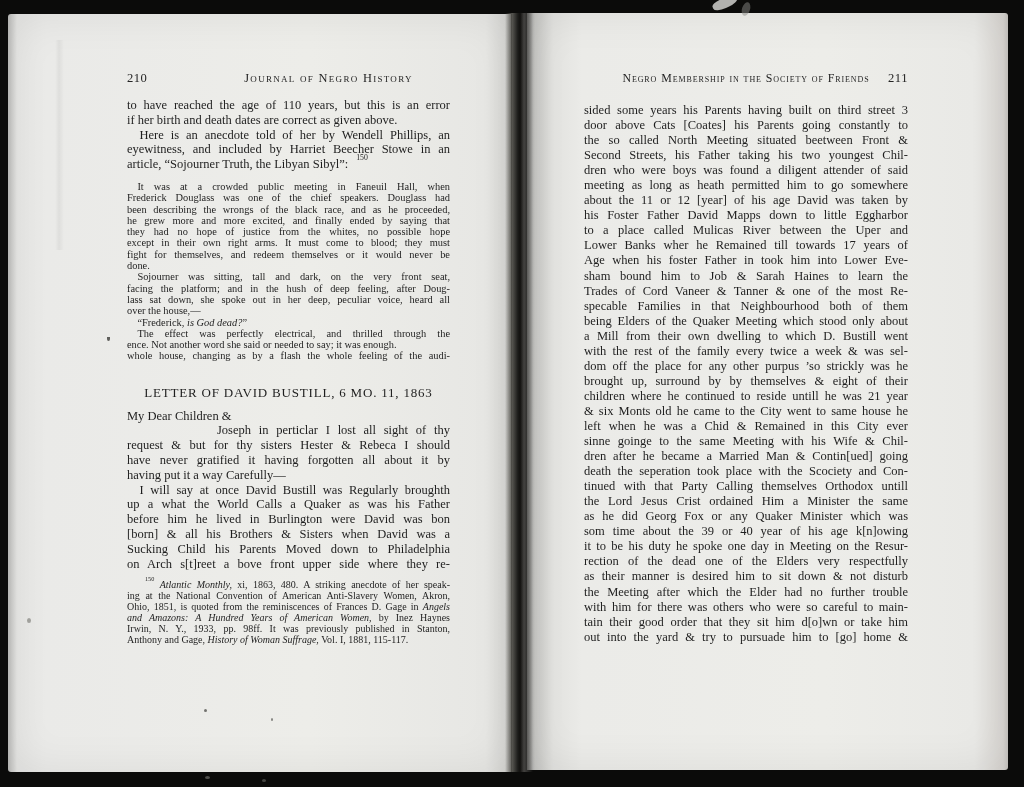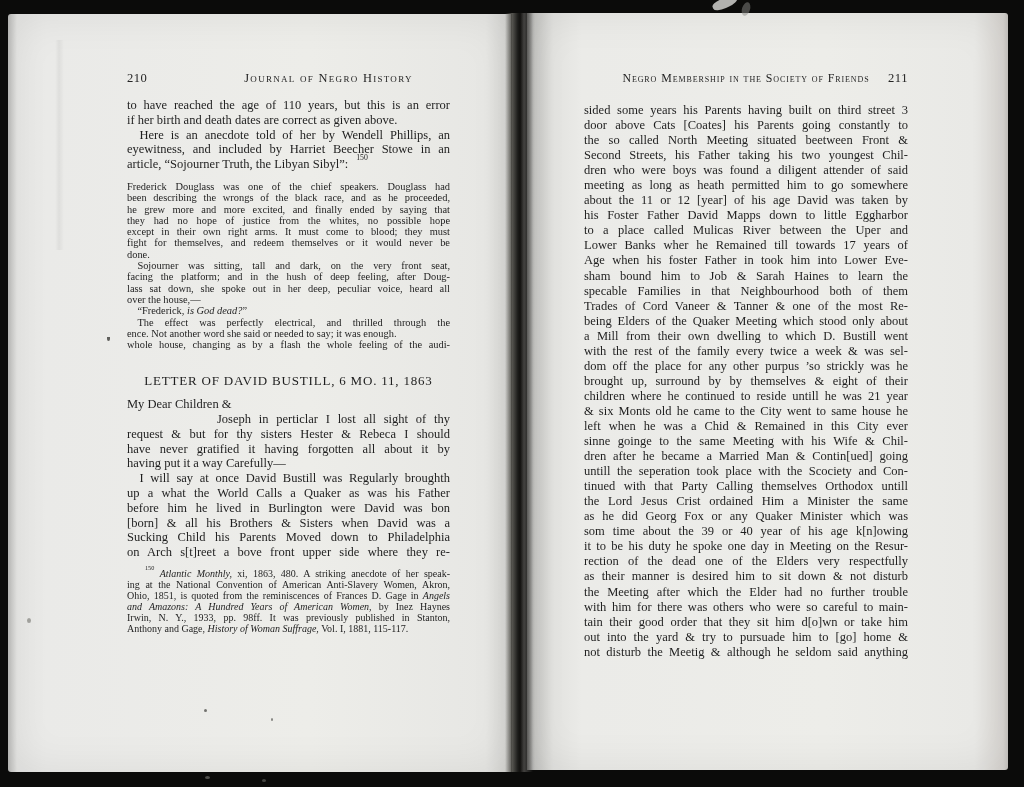--- a/index.html
+++ b/index.html
@@ -80,20 +80,21 @@
     </div>
     <div class="content content-left" id="content-left">
         <div class="block body">
           <div class="line j">to have reached the age of 110 years, but this is an error</div>
           <div class="line">if her birth and death dates are correct as given above.</div>
           <div class="line j" style="text-indent: 1em;">Here is an anecdote told of her by Wendell Phillips, an</div>
           <div class="line j">eyewitness, and included by Harriet Beecher Stowe in an</div>
           <div class="line">article, “Sojourner Truth, the Libyan Sibyl”:<sup>150</sup></div>
         </div>
         <div class="block quote">
+          <div class="line j" style="text-indent: 1em;">It was at a crowded public meeting in Faneuil Hall, when</div>
           <div class="line j">Frederick Douglass was one of the chief speakers.  Douglass had</div>
           <div class="line j">been describing the wrongs of the black race, and as he proceeded,</div>
           <div class="line j">he grew more and more excited, and finally ended by saying that</div>
           <div class="line j">they had no hope of justice from the whites, no possible hope</div>
           <div class="line j">except in their own right arms.  It must come to blood; they must</div>
           <div class="line j">fight for themselves, and redeem themselves or it would never be</div>
           <div class="line">done.</div>
           <div class="line j" style="text-indent: 1em;">Sojourner was sitting, tall and dark, on the very front seat,</div>
           <div class="line j">facing the platform; and in the hush of deep feeling, after Doug-</div>
           <div class="line j">lass sat down, she spoke out in her deep, peculiar voice, heard all</div>
@@ -140,45 +141,44 @@
           <div class="line j">the so called North Meeting situated beetween Front &amp;</div>
           <div class="line j">Second Streets, his Father taking his two youngest Chil-</div>
           <div class="line j">dren who were boys was found a diligent attender of said</div>
           <div class="line j">meeting as long as heath permitted him to go somewhere</div>
           <div class="line j">about the 11 or 12 [year] of his age David was taken by</div>
           <div class="line j">his Foster Father David Mapps down to little Eggharbor</div>
           <div class="line j">to a place called Mulicas River between the Uper and</div>
           <div class="line j">Lower Banks wher he Remained till towards 17 years of</div>
           <div class="line j">Age when his foster Father in took him into Lower Eve-</div>
           <div class="line j">sham bound him to Job &amp; Sarah Haines to learn the</div>
+          <div class="line j">Trades of Cord Vaneer &amp; Tanner &amp; one of the most Re-</div>
           <div class="line j">specable Families in that Neighbourhood both of them</div>
-          <div class="line j">Trades of Cord Vaneer &amp; Tanner &amp; one of the most Re-</div>
           <div class="line j">being Elders of the Quaker Meeting which stood only about</div>
           <div class="line j">a Mill from their own dwelling to which D. Bustill went</div>
           <div class="line j">with the rest of the family every twice a week &amp; was sel-</div>
           <div class="line j">dom off the place for any other purpus ’so strickly was he</div>
           <div class="line j">brought up, surround by by themselves &amp; eight of their</div>
           <div class="line j">children where he continued to reside untill he was 21 year</div>
           <div class="line j">&amp; six Monts old he came to the City went to same house he</div>
           <div class="line j">left when he was a Chid &amp; Remained in this City ever</div>
           <div class="line j">sinne goinge to the same Meeting with his Wife &amp; Chil-</div>
           <div class="line j">dren after he became a Married Man &amp; Contin[ued] going</div>
-          <div class="line j">untill the seperation took place with the Scociety and Con-</div>
+          <div class="line j">death the seperation took place with the Scociety and Con-</div>
           <div class="line j">tinued with that Party Calling themselves Orthodox untill</div>
           <div class="line j">the Lord Jesus Crist ordained Him a Minister the same</div>
           <div class="line j">as he did Georg Fox or any Quaker Minister which was</div>
           <div class="line j">som time about the 39 or 40 year of his age  k[n]owing</div>
           <div class="line j">it to be his duty he spoke one day in Meeting on the Resur-</div>
           <div class="line j">rection of the dead one of the Elders very respectfully</div>
           <div class="line j">as their manner is desired him to sit down &amp; not disturb</div>
           <div class="line j">the Meeting after which the Elder had no further trouble</div>
           <div class="line j">with him for there was others who were so careful to main-</div>
           <div class="line j">tain their good order that they sit him d[o]wn or take him</div>
           <div class="line j">out into the yard &amp; try to pursuade him to [go] home &amp;</div>
-          <div class="line j">not disturb the Meetig &amp; although he seldom said anything</div>
         </div>
       </div>
   </div>
 
   <div class="gutter"></div>
 
   <div class="artifact a-top-smudge"></div>
   <div class="artifact a-top-smudge2"></div>
   <div class="artifact a-left-dot"></div>
   <div class="artifact a-bottom-dot1"></div>

